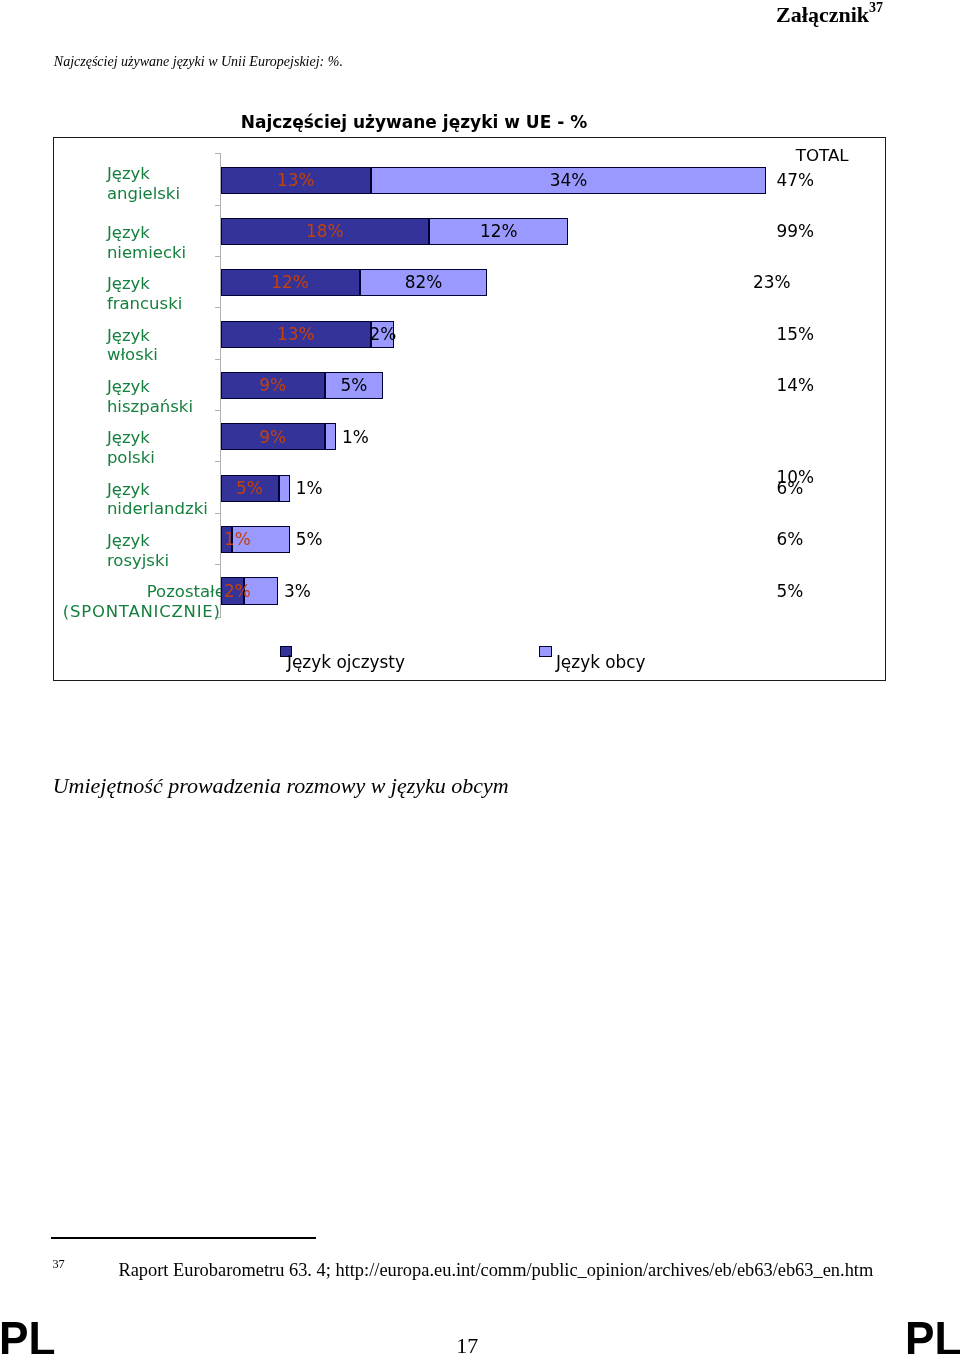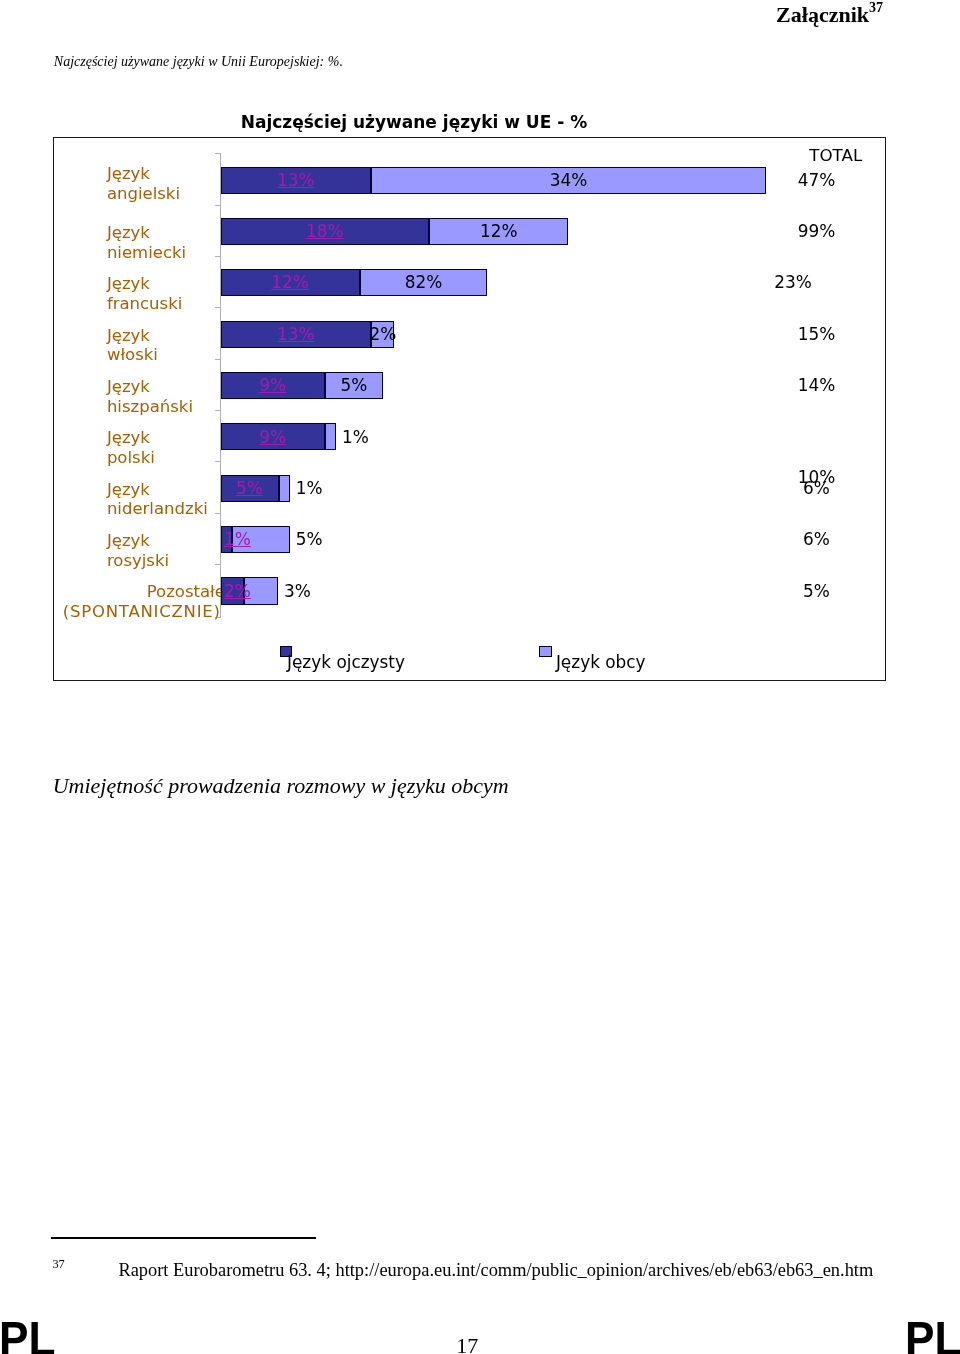--- a/index.html
+++ b/index.html
@@ -17,32 +17,32 @@
   #page-subtitle{left:53.8px;top:50.8px;font-family:"Liberation Serif",serif;
       font-style:italic;font-size:14px;line-height:22px;white-space:nowrap;}
 
   
   #chart-box{left:52.6px;top:137px;width:833.2px;height:544px;
       border:1.55px solid #1b1b1b;box-sizing:border-box;background:#fff;}
   #chart-title{left:240.7px;top:112.4px;
       font-family:"DejaVu Sans",sans-serif;font-weight:bold;font-size:17px;line-height:20px;}
 
   .cat-label{position:absolute;font-family:"DejaVu Sans",sans-serif;font-size:16.5px;
-      line-height:19.8px;color:#a16207;white-space:nowrap;}
+      line-height:19.8px;color:#15803d;white-space:nowrap;}
   #plot{position:absolute;left:0;top:0;width:960px;height:1354px;}
 
   .axisline{position:absolute;background:#b0b0b0;}
   .bar-seg{position:absolute;box-sizing:border-box;border:1.5px solid #000033;}
   .seg-dark{background:#333399;}
   .seg-light{background:#9999ff;}
   .seg-label{position:absolute;font-family:"DejaVu Sans",sans-serif;font-size:16.9px;
       line-height:18px;white-space:nowrap;}
-  .lbl-in{color:#a21caf;text-decoration:underline;}
+  .lbl-in{color:#c2410c;}
   .lbl-out{color:#000000;}
-  .total-val{position:absolute;width:80px;text-align:center;line-height:18px;
+  .total-val{position:absolute;width:80px;text-align:left;line-height:18px;
       font-family:"DejaVu Sans",sans-serif;font-size:16.9px;color:#000;}
 
   #total-head{position:absolute;width:80px;text-align:right;line-height:18px;
       font-family:"DejaVu Sans",sans-serif;font-size:16.7px;color:#000;}
 
   .legend-swatch{position:absolute;width:12.2px;height:11.6px;box-sizing:border-box;
       border:1.6px solid #000033;}
   .legend-text{position:absolute;font-family:"DejaVu Sans",sans-serif;font-size:16.9px;
       line-height:18px;color:#000;}
 
@@ -68,21 +68,21 @@
 <body>
 
 <div class="abs" id="annex-header"><span>Załącznik</span><sup>37</sup></div>
 
 <div class="abs" id="page-subtitle">Najczęściej używane języki w Unii Europejskiej: %.</div>
 
 <div class="abs" id="chart-title">Najczęściej używane języki w UE - %</div>
 <div class="abs" id="chart-box"></div>
 <div id="plot">
     <div class="axisline" style="left: 219.9px; top: 153px; width: 1.2px; height: 464.8px;"></div>
-    <div id="total-head" style="left: 782.2px; top: 145.6px;">TOTAL</div>
+    <div id="total-head" style="left: 782.2px; top: 145.6px; text-align: center;">TOTAL</div>
     <div class="axisline" style="left: 214.8px; top: 153.2px; width: 5.7px; height: 1.1px;"></div>
     <div class="cat-label" style="left: 106.9px; text-align: left; top: 164.3px;"><span>Język</span><br><span style="">angielski</span></div>
     <div class="bar-seg seg-dark" style="left: 220.5px; top: 166.6px; width: 150.8px; height: 27.2px;"></div>
     <div class="bar-seg seg-light" style="left: 371.3px; top: 166.6px; width: 394.4px; height: 27.2px;"></div>
     <div class="seg-label lbl-in" style="left: 277.11px; top: 170.8px;">13%</div>
     <div class="seg-label lbl-out" style="left: 549.71px; top: 170.8px;">34%</div>
     <div class="total-val" style="left: 776.5px; top: 170.8px;">47%</div>
     <div class="axisline" style="left: 214.8px; top: 204.54px; width: 5.7px; height: 1.1px;"></div>
     <div class="cat-label" style="left: 106.9px; text-align: left; top: 222.84px;"><span>Język</span><br><span style="">niemiecki</span></div>
     <div class="bar-seg seg-dark" style="left: 220.5px; top: 217.94px; width: 208.8px; height: 27.2px;"></div>

